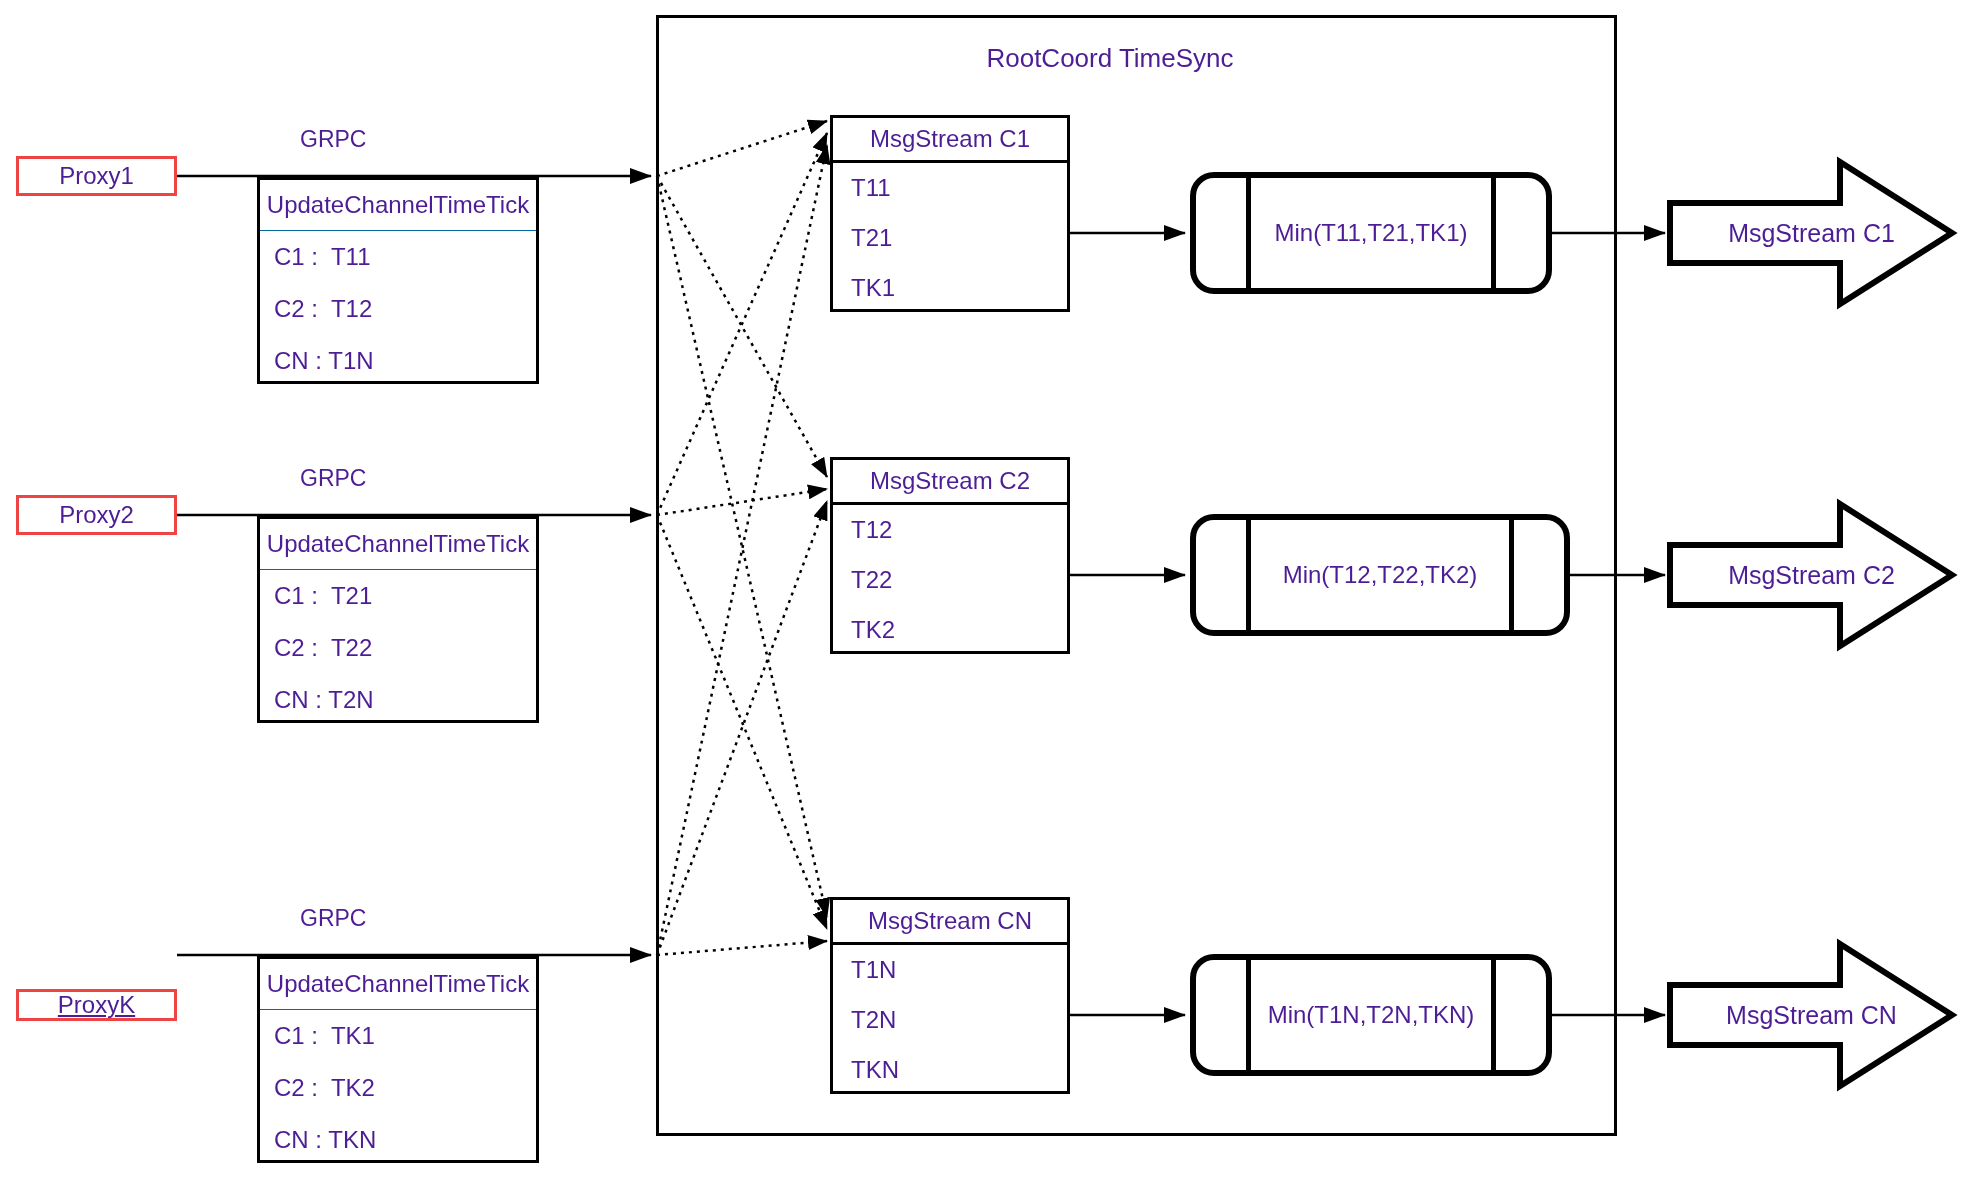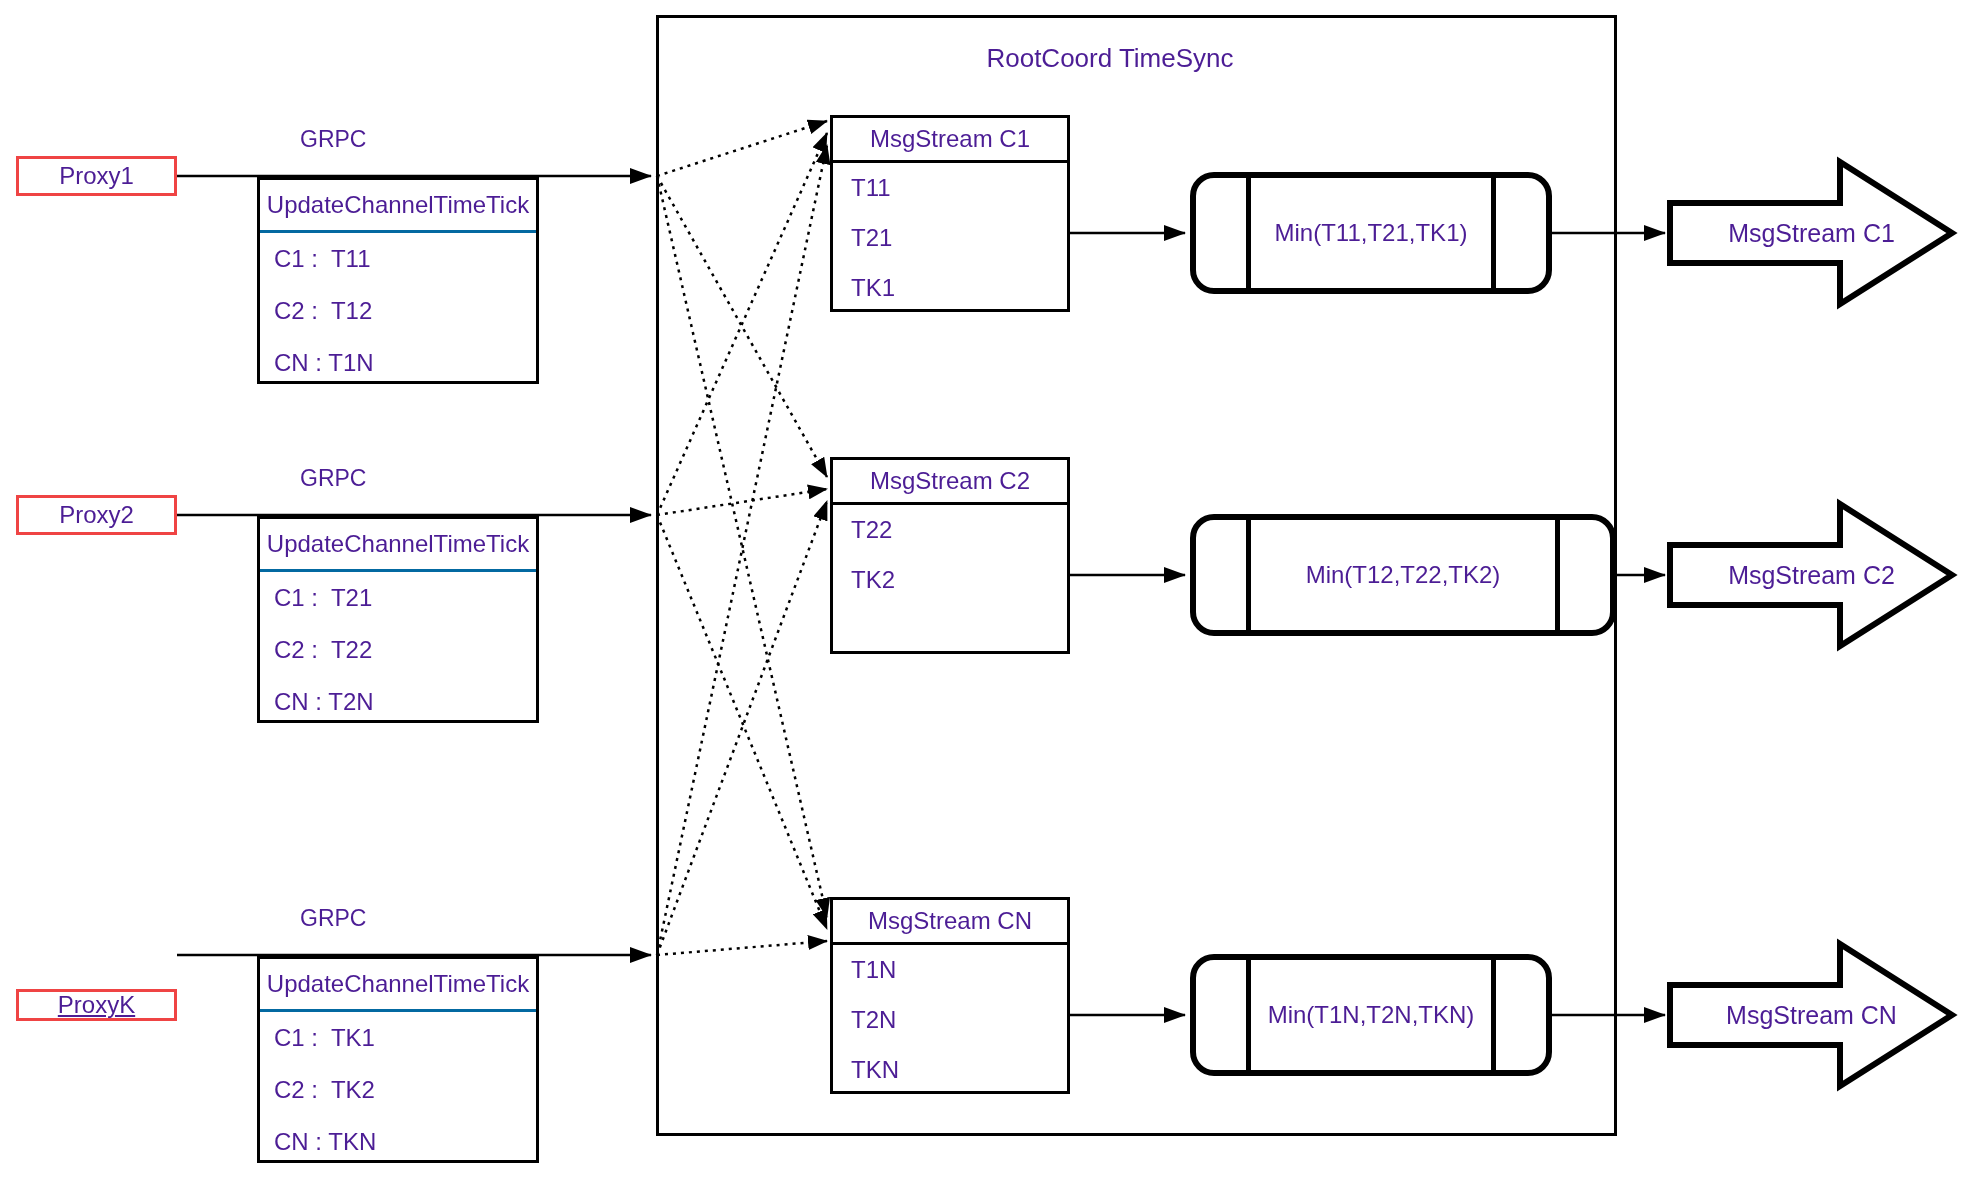--- a/index.html
+++ b/index.html
@@ -10,21 +10,21 @@
   .abs{position:absolute;box-sizing:border-box;}
   
   .rootcoord{border:3px solid #000;background:#fff;z-index:0;}
   .rootcoord-title{font-size:26px;text-align:center;z-index:2;}
   
   .proxybox{border:3px solid #ef4444;background:#fff;z-index:2;
     display:flex;align-items:center;justify-content:center;font-size:24px;}
   .grpc-label{font-size:23px;text-align:left;z-index:2;}
   
   .ticktable{border:3px solid #000;background:#fff;z-index:2;font-size:24px;}
-  .ticktable .thead{height:50px;border-bottom:3px solid #0369a1;
+  .ticktable .thead{height:50px;border-bottom:1px solid #0369a1;
     display:flex;align-items:center;justify-content:center;}
   .ticktable .trow{height:52px;display:flex;align-items:center;
     padding-left:14px;white-space:pre;}
   
   .streamtable{border:3px solid #000;background:#fff;z-index:2;font-size:24px;}
   .streamtable .thead{height:42px;border-bottom:3px solid #000;
     display:flex;align-items:center;justify-content:center;}
   .streamtable .trow{height:50px;display:flex;align-items:center;padding-left:18px;}
   
   .minbox{border:6px solid #000;border-radius:24px;background:#fff;z-index:2;
@@ -117,25 +117,26 @@
 
   <div class="abs ticktable" style="left:257px;top:516px;width:282px;height:207px;">
     <div class="thead">UpdateChannelTimeTick</div>
     <div class="trow">C1 :  T21</div>
     <div class="trow">C2 :  T22</div>
     <div class="trow">CN : T2N</div>
   </div>
 
   <div class="abs streamtable" style="left:830px;top:457px;width:240px;height:197px;">
     <div class="thead">MsgStream C2</div>
+    <div class="trow">T12</div>
     <div class="trow">T22</div>
     <div class="trow">TK2</div>
   </div>
 
-  <div class="abs minbox" style="left:1190px;top:514px;width:426px;height:122px;">
+  <div class="abs minbox" style="left:1190px;top:514px;width:380px;height:122px;">
     <div class="divider left"></div>
     <div class="divider right"></div>
     <span>Min(T12,T22,TK2)</span>
   </div>
 
   <div class="abs arrow-label" style="left:1670px;top:560px;width:283px;height:30px;">MsgStream C2</div>
 
   <div class="abs proxybox" style="left:16px;top:989px;width:161px;height:32px;text-decoration:underline;">
     <span>ProxyK</span>
   </div>

